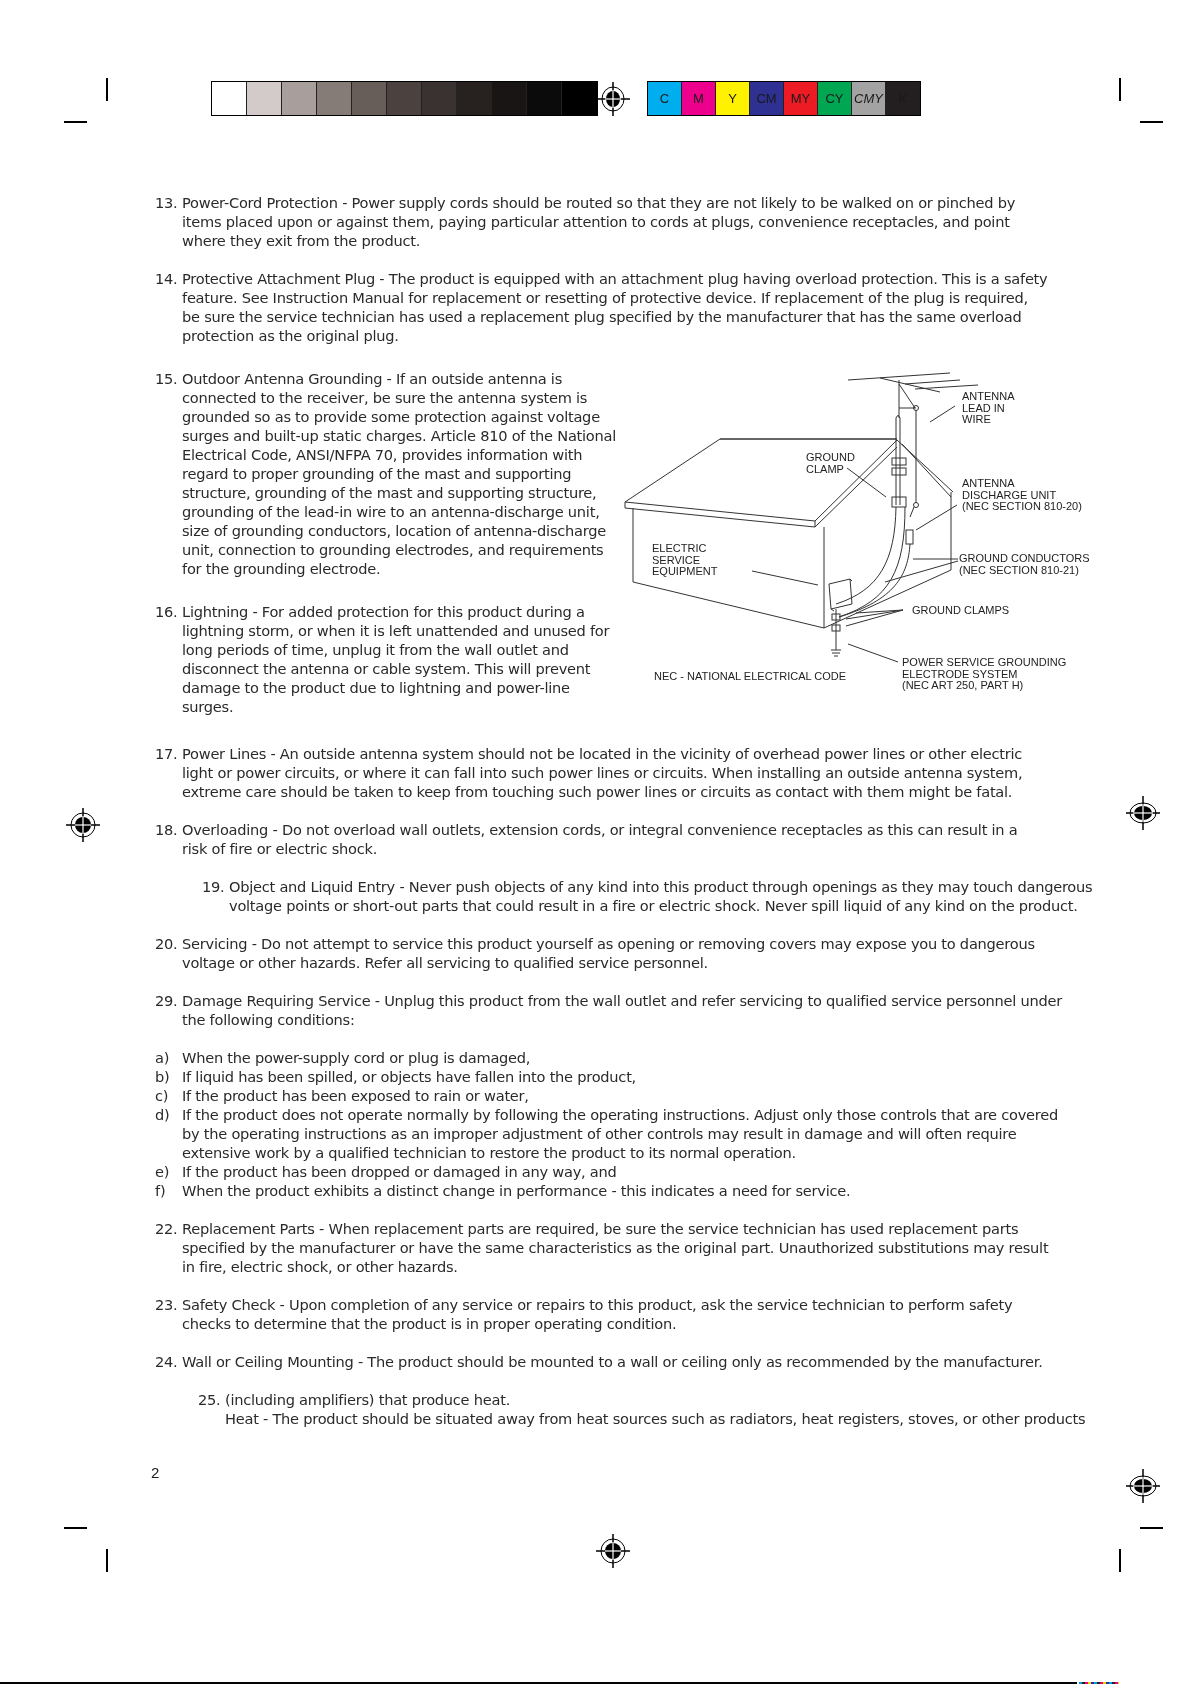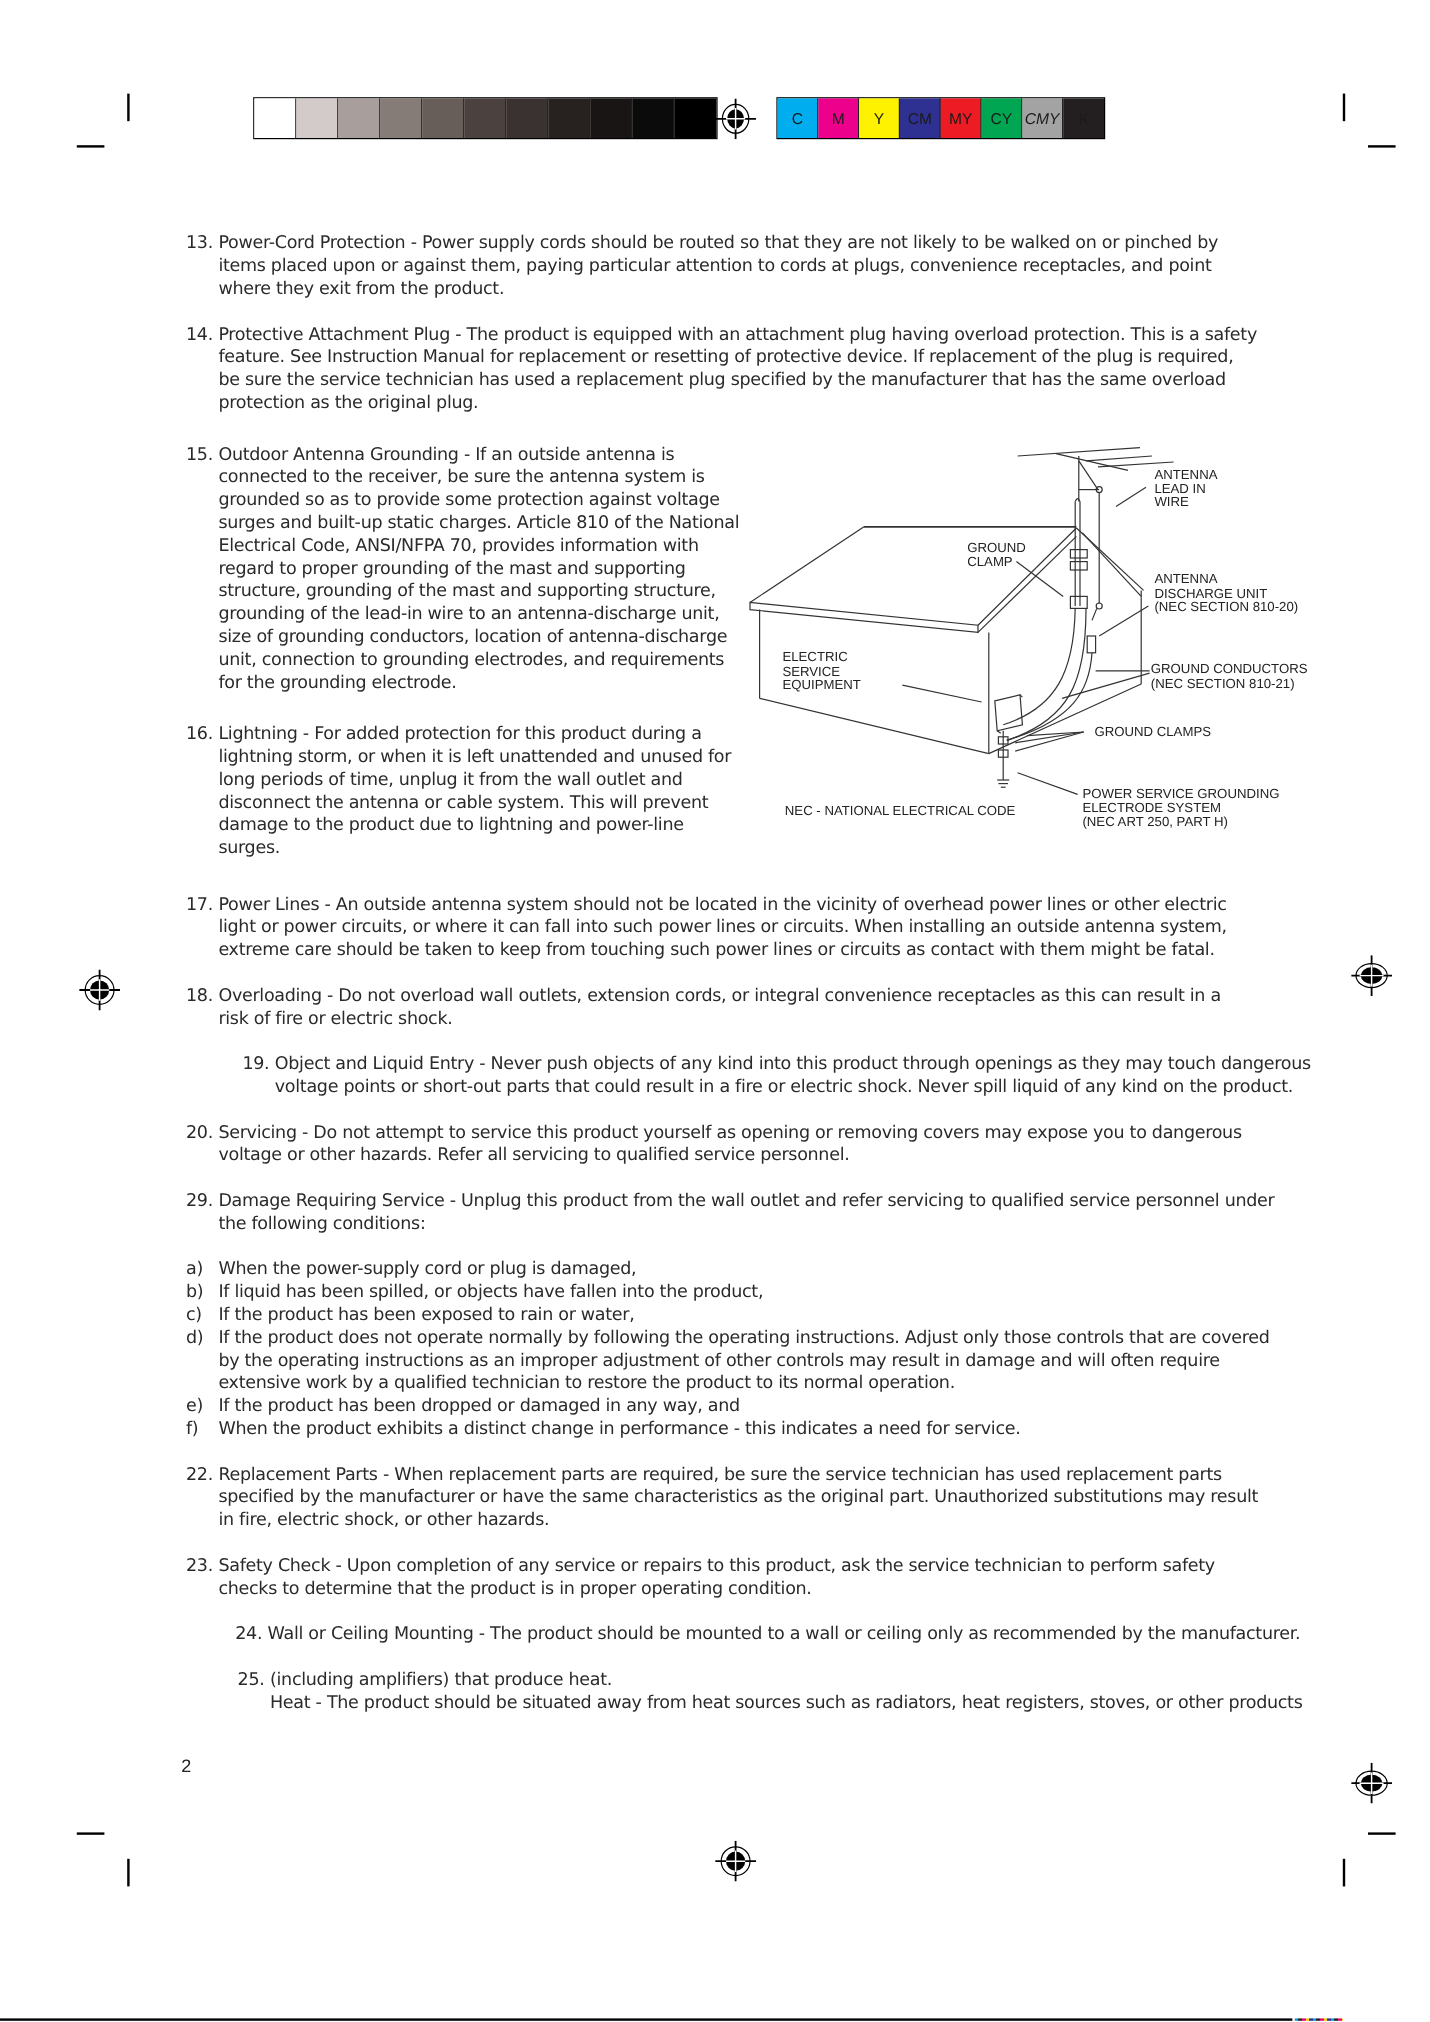--- a/index.html
+++ b/index.html
@@ -142,21 +142,21 @@
       <span class="line">If the product has been dropped or damaged in any way, and</span>
     </div>
     <div class="row">
       <span class="letter">f)</span>
       <span class="line">When the product exhibits a distinct change in performance - this indicates a need for service.</span>
     </div>
   </div>
 
 <div class="item" style="top:1219px;"><span class="num">22.</span><span class="lines"><span class="line">Replacement Parts - When replacement parts are required, be sure the service technician has used replacement parts</span><span class="line">specified by the manufacturer or have the same characteristics as the original part. Unauthorized substitutions may result</span><span class="line">in fire, electric shock, or other hazards.</span></span></div>
 <div class="item" style="top:1295px;"><span class="num">23.</span><span class="lines"><span class="line">Safety Check - Upon completion of any service or repairs to this product, ask the service technician to perform safety</span><span class="line">checks to determine that the product is in proper operating condition.</span></span></div>
-<div class="item" style="top:1352px;margin-left:41px;"><span class="num">24.</span><span class="lines"><span class="line">Wall or Ceiling Mounting - The product should be mounted to a wall or ceiling only as recommended by the manufacturer.</span></span></div>
+<div class="item" style="top:1352px;"><span class="num">24.</span><span class="lines"><span class="line">Wall or Ceiling Mounting - The product should be mounted to a wall or ceiling only as recommended by the manufacturer.</span></span></div>
 <div class="item" style="top:1390px;margin-left:43px;"><span class="num">25.</span><span class="lines"><span class="line">(including amplifiers) that produce heat.</span><span class="line">Heat - The product should be situated away from heat sources such as radiators, heat registers, stoves, or other products</span></span></div>
 
 <svg class="abs" style="left:0;top:0;" width="1192" height="1685" viewBox="0 0 1192 1685" fill="none" stroke="#333" stroke-width="1">
 
   <polyline points="720,439 897,439" stroke-width="1.5"></polyline>
   <line x1="720" y1="439" x2="625" y2="502"></line>
   <polygon points="625,502 625,508 815,527 815,521" stroke-width="1"></polygon>
   <line x1="815" y1="521" x2="897" y2="440"></line>
   <line x1="815" y1="527" x2="897" y2="447"></line>
 

